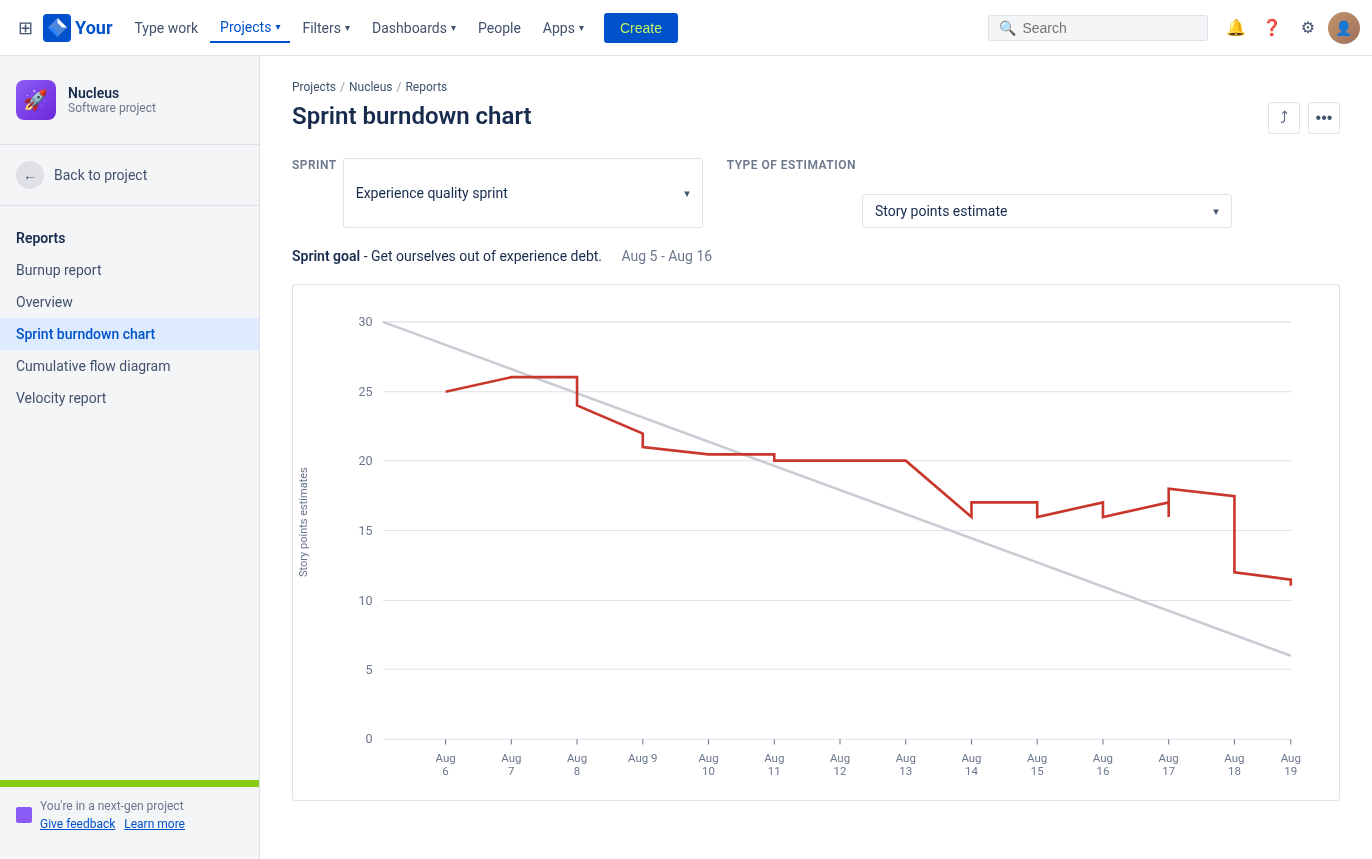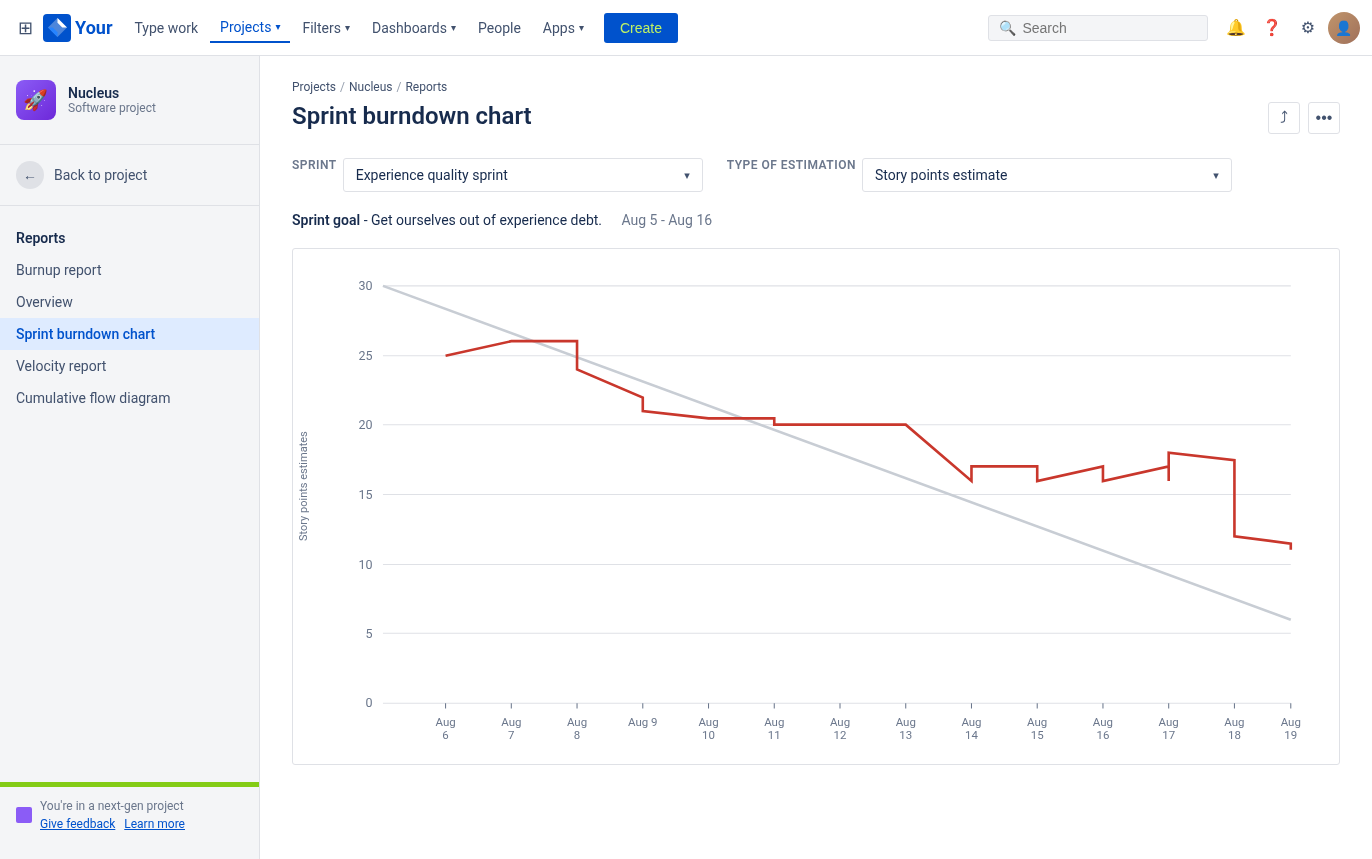--- a/index.html
+++ b/index.html
@@ -73,21 +73,21 @@
     }
     .sidebar-section-title {
       padding: 16px 16px 8px; font-weight: 600; font-size: 14px; color: #172b4d;
     }
     .sidebar-item {
       padding: 8px 16px; cursor: pointer; color: #42526e; font-size: 14px;
       border-radius: 0;
     }
     .sidebar-item.active { background: #deebff; color: #0052cc; font-weight: 500; }
     .sidebar-footer {
-      margin-top: auto; padding: 12px 16px; border-top: 5px solid #84cc16;
+      margin-top: auto; padding: 12px 16px; border-top: 7px solid #84cc16;
       font-size: 12px; color: #6b778c; display: flex; align-items: center; gap: 8px;
     }
     .sidebar-footer-box { width: 16px; height: 16px; background: #8b5cf6; border-radius: 2px; flex-shrink: 0; }
     .sidebar-footer-links { display: flex; flex-direction: column; gap: 4px; }
     .sidebar-footer-link { color: #0052cc; cursor: pointer; text-decoration: underline; margin-top: 11px; }
 
     
     .main { flex: 1; overflow-y: auto; background: #fff; }
     .main-inner { padding: 24px 32px; }
 
@@ -108,21 +108,21 @@
 
     
     .filters-row { display: flex; gap: 24px; margin-bottom: 20px; }
     .filter-group { display: flex; flex-direction: row; gap: 6px; }
     .filter-label { font-size: 12px; font-weight: 600; color: #6b778c; text-transform: uppercase; letter-spacing: 0.04em; }
     .filter-select {
       display: flex; align-items: center; justify-content: space-between;
       border: 1px solid #dfe1e6; border-radius: 3px; padding: 8px 12px;
       background: #fff; cursor: pointer; min-width: 360px; gap: 8px; color: #172b4d;
     }
-    .filter-select-wide { min-width: 370px; }
+    .filter-select-wide { min-width: 370px; margin-top: 36px; }
     .chevron-down { font-size: 11px; color: #42526e; }
 
     
     .sprint-goal { font-size: 14px; color: #172b4d; margin-bottom: 20px; }
     .sprint-goal strong { font-weight: 600; }
     .sprint-goal-date { color: #6b778c; margin-left: 16px; }
 
     
     .chart-container {
       border: 1px solid #dfe1e6; border-radius: 3px; padding: 16px;
@@ -204,24 +204,24 @@
     <div class="sidebar-item">
       <span>Burnup report</span>
     </div>
     <div class="sidebar-item">
       <span>Overview</span>
     </div>
     <div class="sidebar-item active">
       <span>Sprint burndown chart</span>
     </div>
     <div class="sidebar-item">
+      <span>Cumulative flow diagram</span>
+    </div>
+    <div class="sidebar-item">
       <span>Velocity report</span>
-    </div>
-    <div class="sidebar-item">
-      <span>Cumulative flow diagram</span>
     </div>
     <div class="sidebar-footer">
       <div class="sidebar-footer-box"></div>
       <div class="sidebar-footer-links">
         <span>You're in a next-gen project</span>
         <span>
           <span class="sidebar-footer-link">Give feedback</span>
           &nbsp;
           <span class="sidebar-footer-link">Learn more</span>
         </span>

